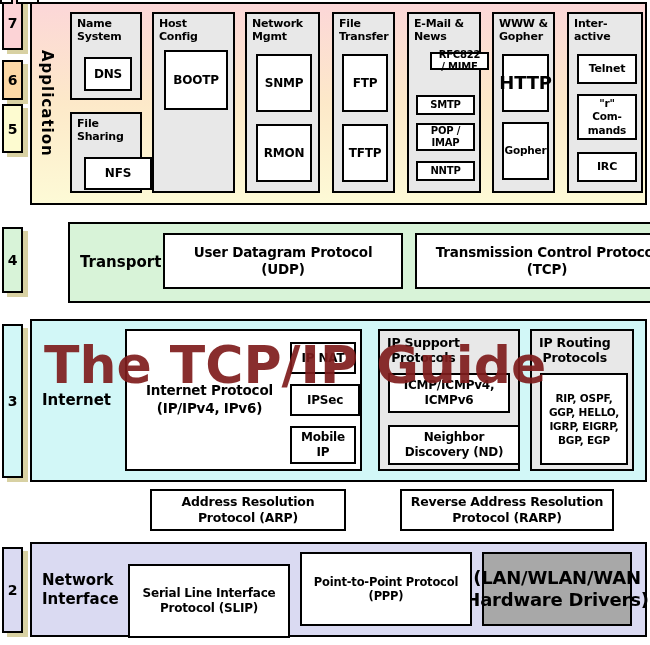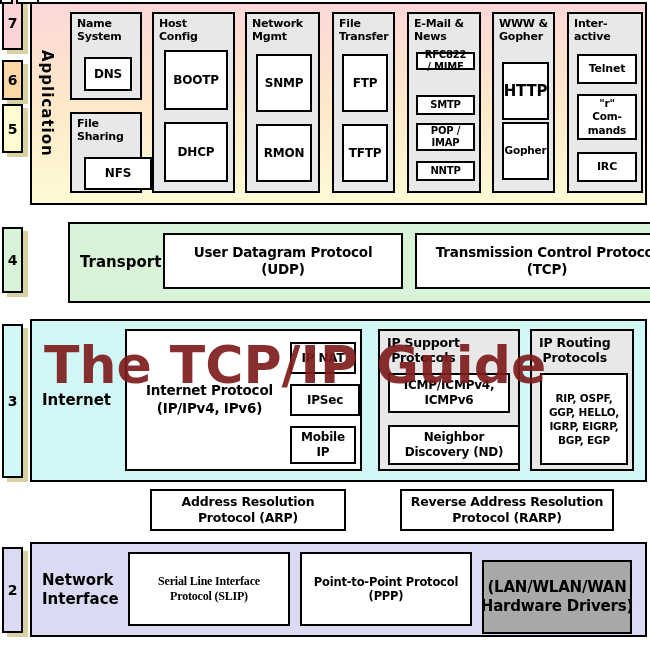--- a/index.html
+++ b/index.html
@@ -34,21 +34,21 @@
     font-size:15px;white-space:pre-line;line-height:1.25;}
   
   .group{position:absolute;background:#e8e8e8;border:2px solid #000;box-sizing:border-box;}
   .group-title{position:absolute;left:5px;top:3px;font-size:11px;line-height:1.2;
     white-space:pre-line;letter-spacing:-0.2px;}
   
   .pbox{position:absolute;background:#ffffff;border:2px solid #000;box-sizing:border-box;
     display:flex;align-items:center;justify-content:center;text-align:center;
     white-space:pre;line-height:1.25;letter-spacing:-0.2px;}
   .fs10{font-size:10px;}.fs105{font-size:10.5px;}.fs11{font-size:11px;}
-  .fs115{font-size:11.5px;}.fs12{font-size:12px;}.fs125{font-size:15px;margin-top:8px;}.fs135{font-size:13.5px;}
+  .fs115{font-size:11.5px;}.fs12{font-size:12px;}.fs125{font-size:18px;}.fs135{font-size:13.5px;}
   
   #grp-name{left:38px;top:8px;width:72px;height:88px;}
   #grp-sharing{left:38px;top:108px;width:72px;height:81px;}
   #grp-host{left:120px;top:8px;width:83px;height:181px;}
   #grp-mgmt{left:213px;top:8px;width:75px;height:181px;}
   #grp-ftrans{left:300px;top:8px;width:63px;height:181px;}
   #grp-email{left:375px;top:8px;width:74px;height:181px;}
   #grp-www{left:460px;top:8px;width:63px;height:181px;}
   #grp-inter{left:535px;top:8px;width:76px;height:181px;}
   
@@ -101,41 +101,40 @@
   <div class="group" id="grp-sharing">
     <div class="group-title">File
 Sharing</div>
     <div class="pbox fs12" style="left:12px;top:43px;width:68px;height:33px;">NFS</div>
   </div>
 
   <div class="group" id="grp-host">
     <div class="group-title">Host
 Config</div>
     <div class="pbox fs12" style="left:10px;top:36px;width:64px;height:60px;">BOOTP</div>
-    <div class="pbox fs12" style="left:10px;top:108px;width:64px;height:60px;">DHCP</div>
   </div>
 
   <div class="group" id="grp-mgmt">
     <div class="group-title">Network
 Mgmt</div>
     <div class="pbox fs12" style="left:9px;top:40px;width:56px;height:58px;">SNMP</div>
     <div class="pbox fs12" style="left:9px;top:110px;width:56px;height:58px;">RMON</div>
   </div>
 
   <div class="group" id="grp-ftrans">
     <div class="group-title">File
 Transfer</div>
     <div class="pbox fs12" style="left:8px;top:40px;width:46px;height:58px;">FTP</div>
     <div class="pbox fs12" style="left:8px;top:110px;width:46px;height:58px;">TFTP</div>
   </div>
 
   <div class="group" id="grp-email">
     <div class="group-title">E-Mail &amp;
 News</div>
-    <div class="pbox fs10" style="left:7px;top:38px;width:59px;height:18px;">RFC822
+    <div class="pbox fs10" style="left:21px;top:38px;width:59px;height:18px;">RFC822
 / MIME</div>
     <div class="pbox fs10" style="left:7px;top:81px;width:59px;height:20px;">SMTP</div>
     <div class="pbox fs10" style="left:7px;top:109px;width:59px;height:28px;">POP /
 IMAP</div>
     <div class="pbox fs10" style="left:7px;top:147px;width:59px;height:20px;">NNTP</div>
   </div>
 
   <div class="group" id="grp-www">
     <div class="group-title">WWW &amp;
 Gopher</div>
@@ -195,19 +194,19 @@
 </div>
 
 <div class="res-box" id="box-arp">Address Resolution
 Protocol (ARP)</div>
 <div class="res-box" id="box-rarp">Reverse Address Resolution
 Protocol (RARP)</div>
 
 <div class="panel" id="panel-netif">
   <div class="hlabel-wrap">Network
 Interface</div>
-  <div class="pbox fs12" style="left:96px;top:8px;width:162px;height:74px;font-family:Liberation Serif, serif;">Serial Line Interface
+  <div class="pbox fs12" style="left:96px;top:20px;width:162px;height:74px;">Serial Line Interface
 Protocol (SLIP)</div>
   <div class="pbox fs125 hw" style="left:450px;top:8px;width:150px;height:74px;">(LAN/WLAN/WAN
 Hardware Drivers)</div>
   <div class="pbox fs115" style="left:268px;top:8px;width:172px;height:74px;">Point-to-Point Protocol
 (PPP)</div>
 </div>
 
 </body></html>

